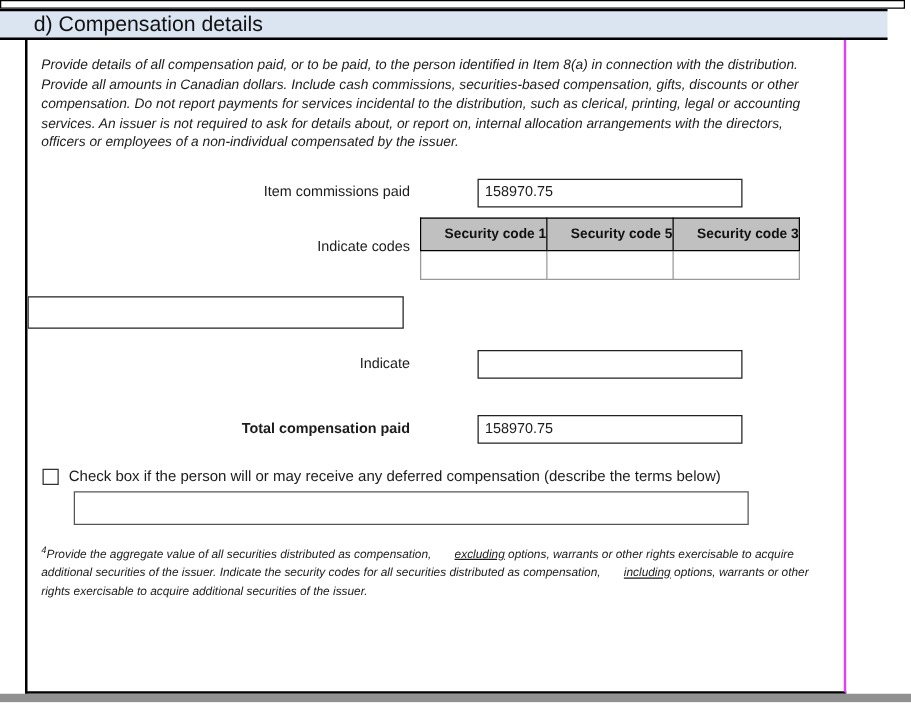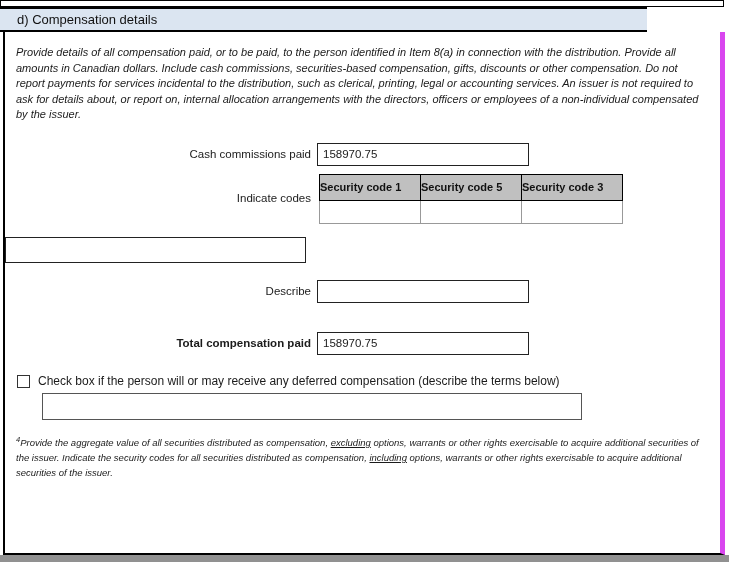--- a/index.html
+++ b/index.html
@@ -3,67 +3,67 @@
 <meta charset="utf-8">
 <style>
   * { margin:0; padding:0; box-sizing:border-box; }
   html,body { background:#fff; }
   body { font-family:"Liberation Sans","DejaVu Sans",sans-serif; color:#1a1a1a; }
   .page { position:relative; width:729px; height:562px; background:#fff; overflow:hidden; }
 
   .top-strip { position:absolute; top:0; left:0; width:724px; height:7px;
     background:#fff; border:1px solid #000; }
 
-  .header-bar { position:absolute; top:7px; left:0; width:647px; height:25px;
+  .header-bar { position:absolute; top:7px; left:0; width:710px; height:25px;
     background:#dbe5f1; border-top:2px solid #000; border-bottom:2px solid #000;
-    display:flex; align-items:center; padding-left:17px;
-    font-size:13px; color:#111; }
+    display:flex; align-items:center; padding-left:27px;
+    font-size:17px; color:#111; }
 
-  .content-box { position:absolute; top:32px; left:3px; width:722px; height:523px;
-    background:#fff; border-left:2px solid #000; border-right:5px solid #d946ef;
+  .content-box { position:absolute; top:32px; left:20px; width:657px; height:523px;
+    background:#fff; border-left:2px solid #000; border-right:2px solid #d946ef;
     border-bottom:2px solid #000; }
 
   .intro { margin:13px 12px 0 11px; font-style:italic; font-size:11px;
     line-height:15.5px; color:#1b1b1b; }
 
   .form-area { margin-top:20px; }
   .row { display:flex; align-items:center; margin-bottom:5px; }
   .row .lbl { width:312px; text-align:right; padding-right:6px; font-size:11.5px;
     color:#1b1b1b; line-height:13px; }
   .row .lbl sup { font-size:8.5px; }
   .row .lbl.bold { font-weight:bold;padding-left:48px; }
   input.fld { height:23px; border:1.5px solid #222; background:#fff;
     font-family:inherit; font-size:11.5px; padding:0 5px; color:#1b1b1b; outline:none; }
-  input.std { width:212px; }
+  input.std { width:212px;margin-left:48px; }
   input.wide { width:301px; height:26px; }
 
   .row-table { margin-top:8px; margin-bottom:13px; }
   table.sec-codes { border-collapse:collapse; margin-left:2px; }
   table.sec-codes th { width:101px; height:26px; background:#c0c0c0;
-    border:1.5px solid #000; font-size:11px; font-weight:bold; text-align:left;
+    border:1.5px solid #000; font-size:11px; font-weight:bold; text-align:right;
     color:#111; }
   table.sec-codes td { width:101px; height:23px; background:#fff;
     border:1px solid #999; border-top:none; }
 
   .gap-sm { height:12px; } .gap-md { height:24px; }
 
   .checkbox-row { display:flex; align-items:flex-end; margin:19px 0 0 12px; }
   input.cb { appearance:none; -webkit-appearance:none; width:13px; height:13px;
     border:1.5px solid #333; background:#fff; margin-right:8px; flex:0 0 auto; }
   .cb-label { font-size:12px; color:#1b1b1b; }
 
   input.deferred { display:block; margin:5px 0 0 37px; width:540px; height:27px;
     border:1.5px solid #555; background:#fff; font-family:inherit; font-size:11.5px;
     padding:0 5px; }
 
   .footnotes { margin:12px 12px 0 11px; font-style:italic; font-size:9.5px;
     line-height:15px; color:#1b1b1b; }
   .footnotes .fn { margin-bottom:6px; }
   .footnotes sup { font-size:7.5px; font-style:italic; }
-  .u { text-decoration:underline; }
+  .u { text-decoration:underline;margin-left:16px; }
 
   .bottom-strip { position:absolute; left:0; bottom:0; width:729px; height:7px;
     background:#919191; }
 </style>
 </head>
 <body>
 
 <div class="page">
 
   <div class="top-strip"></div>
@@ -72,21 +72,21 @@
     <span>d) Compensation details</span>
   </div>
 
   <div class="content-box">
 
     <p class="intro">Provide details of all compensation paid, or to be paid, to the person identified in Item 8(a) in connection with the distribution. Provide all amounts in Canadian dollars. Include cash commissions, securities-based compensation, gifts, discounts or other compensation. Do not report payments for services incidental to the distribution, such as clerical, printing, legal or accounting services. An issuer is not required to ask for details about, or report on, internal allocation arrangements with the directors, officers or employees of a non-individual compensated by the issuer.</p>
 
     <div class="form-area">
 
       <div class="row">
-        <div class="lbl">Cash commissions paid</div>
+        <div class="lbl">Item commissions paid</div>
         <input class="fld std" type="text" value="158970.75" style="">
       </div>
 
 
       <div class="row row-table">
         <div class="lbl">Indicate codes</div>
         <table class="sec-codes">
           <tbody>
               <tr>
             <th>Security code 1</th>
@@ -103,21 +103,21 @@
       </div>
 
       <div class="row">
         <input class="fld wide" type="text" value="" style="">
       </div>
 
       <div class="gap-sm"></div>
 
 
       <div class="row">
-        <div class="lbl">Describe</div>
+        <div class="lbl">Indicate</div>
         <input class="fld std" type="text" value="" style="">
       </div>
 
       <div class="gap-md"></div>
 
       <div class="row">
         <div class="lbl bold">Total compensation paid</div>
         <input class="fld std" type="text" value="158970.75" style="">
       </div>
     </div>

